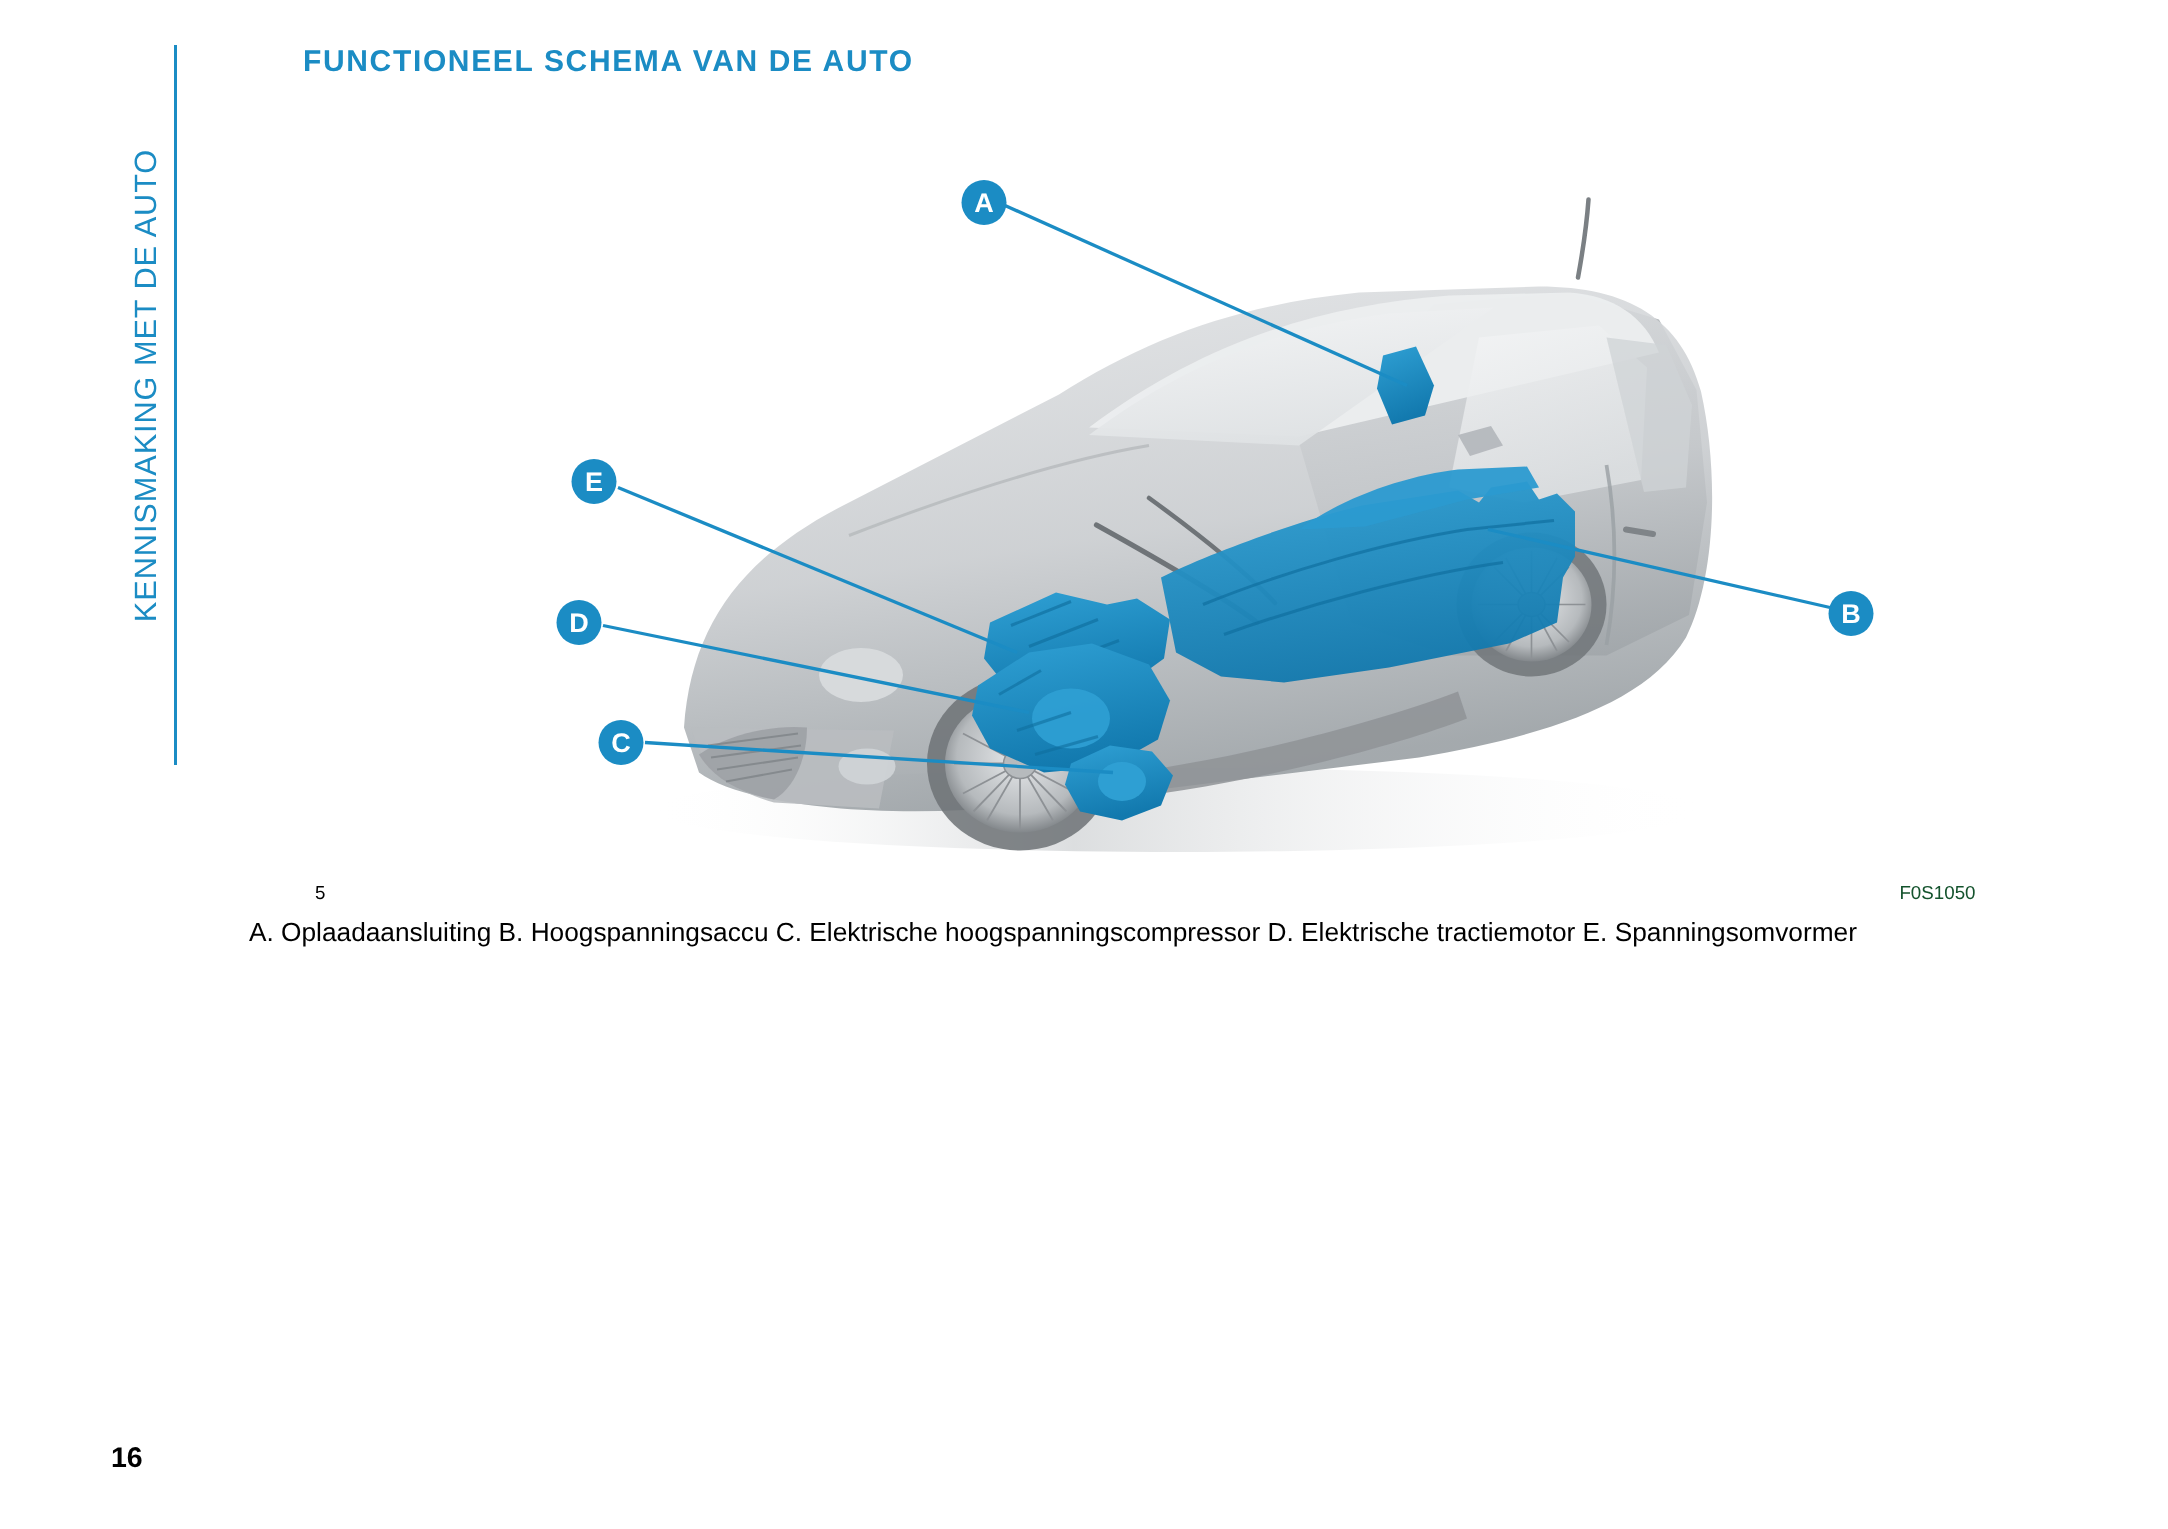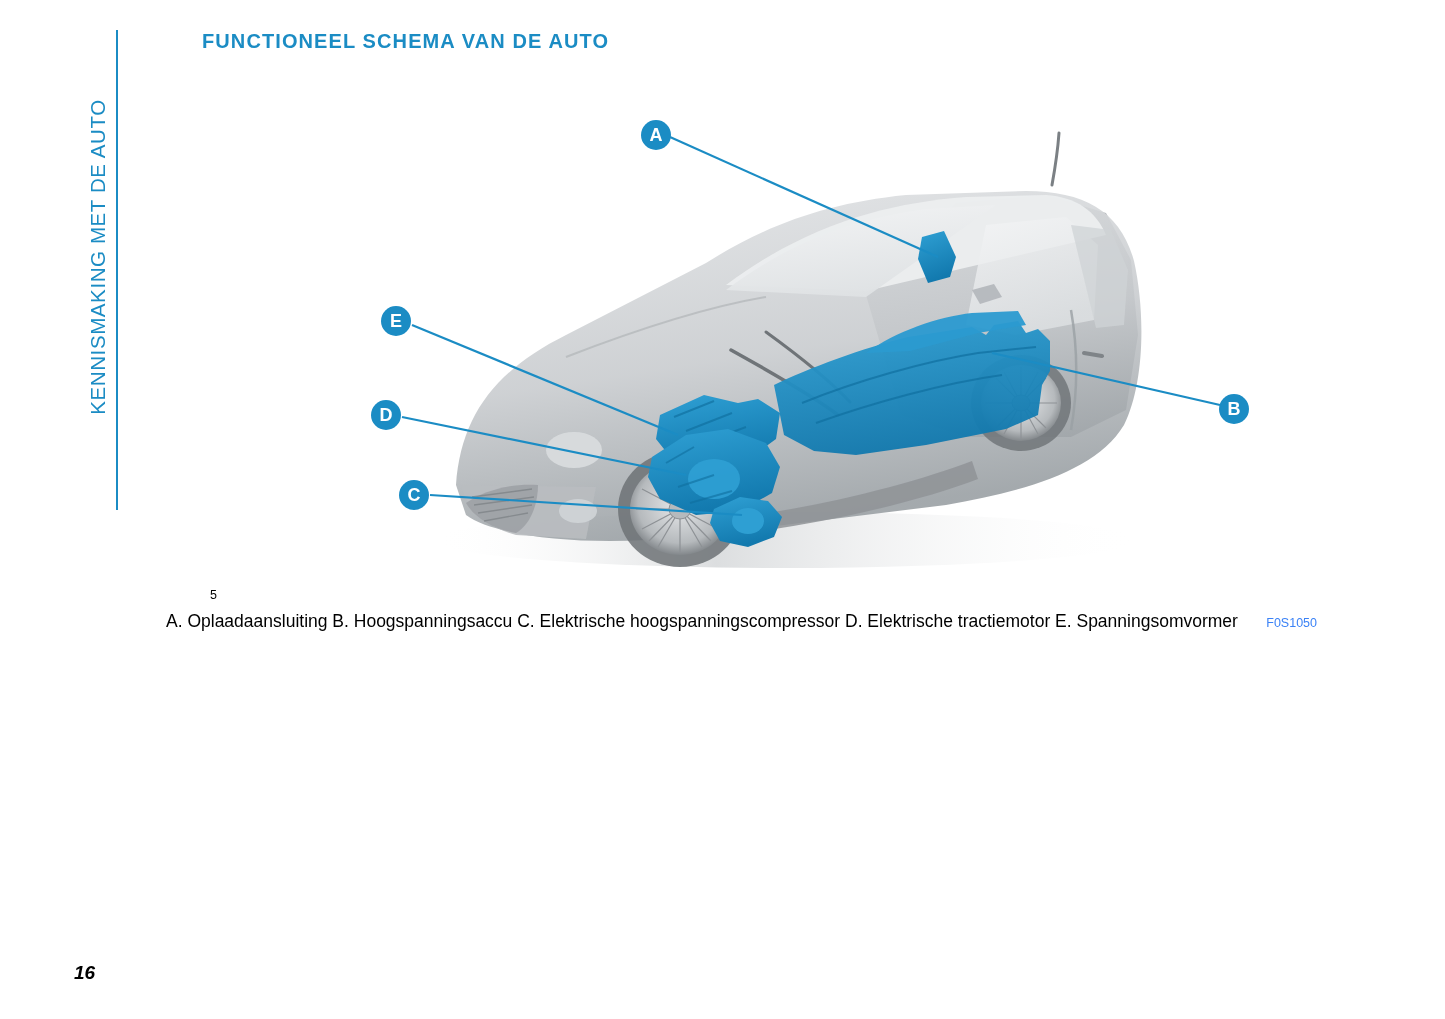--- a/index.html
+++ b/index.html
@@ -72,22 +72,21 @@
     left: 210px;
     top: 588px;
     font-size: 12.5px;
     color: #000;
   }
   .fig-code {
     position: absolute;
     right: 128px;
     top: 588px;
     font-size: 12.5px;
-    color: #3b82f6;
-    margin-top: 28px;
+    color: #14532d;
   }
 
   
   .caption {
     position: absolute;
     left: 166px;
     top: 608px;
     width: 1124px;
     font-size: 17.5px;
     line-height: 26px;
@@ -95,21 +94,20 @@
   }
 
   
   .page-number {
     position: absolute;
     left: 74px;
     top: 962px;
     font-size: 19px;
     font-weight: bold;
     color: #000;
-    font-style: italic;
   }
 
   
 </style>
 </head>
 <body>
 
 <div class="side-tab">
   <div class="rule"></div>
   <div class="label">KENNISMAKING MET DE AUTO</div>

